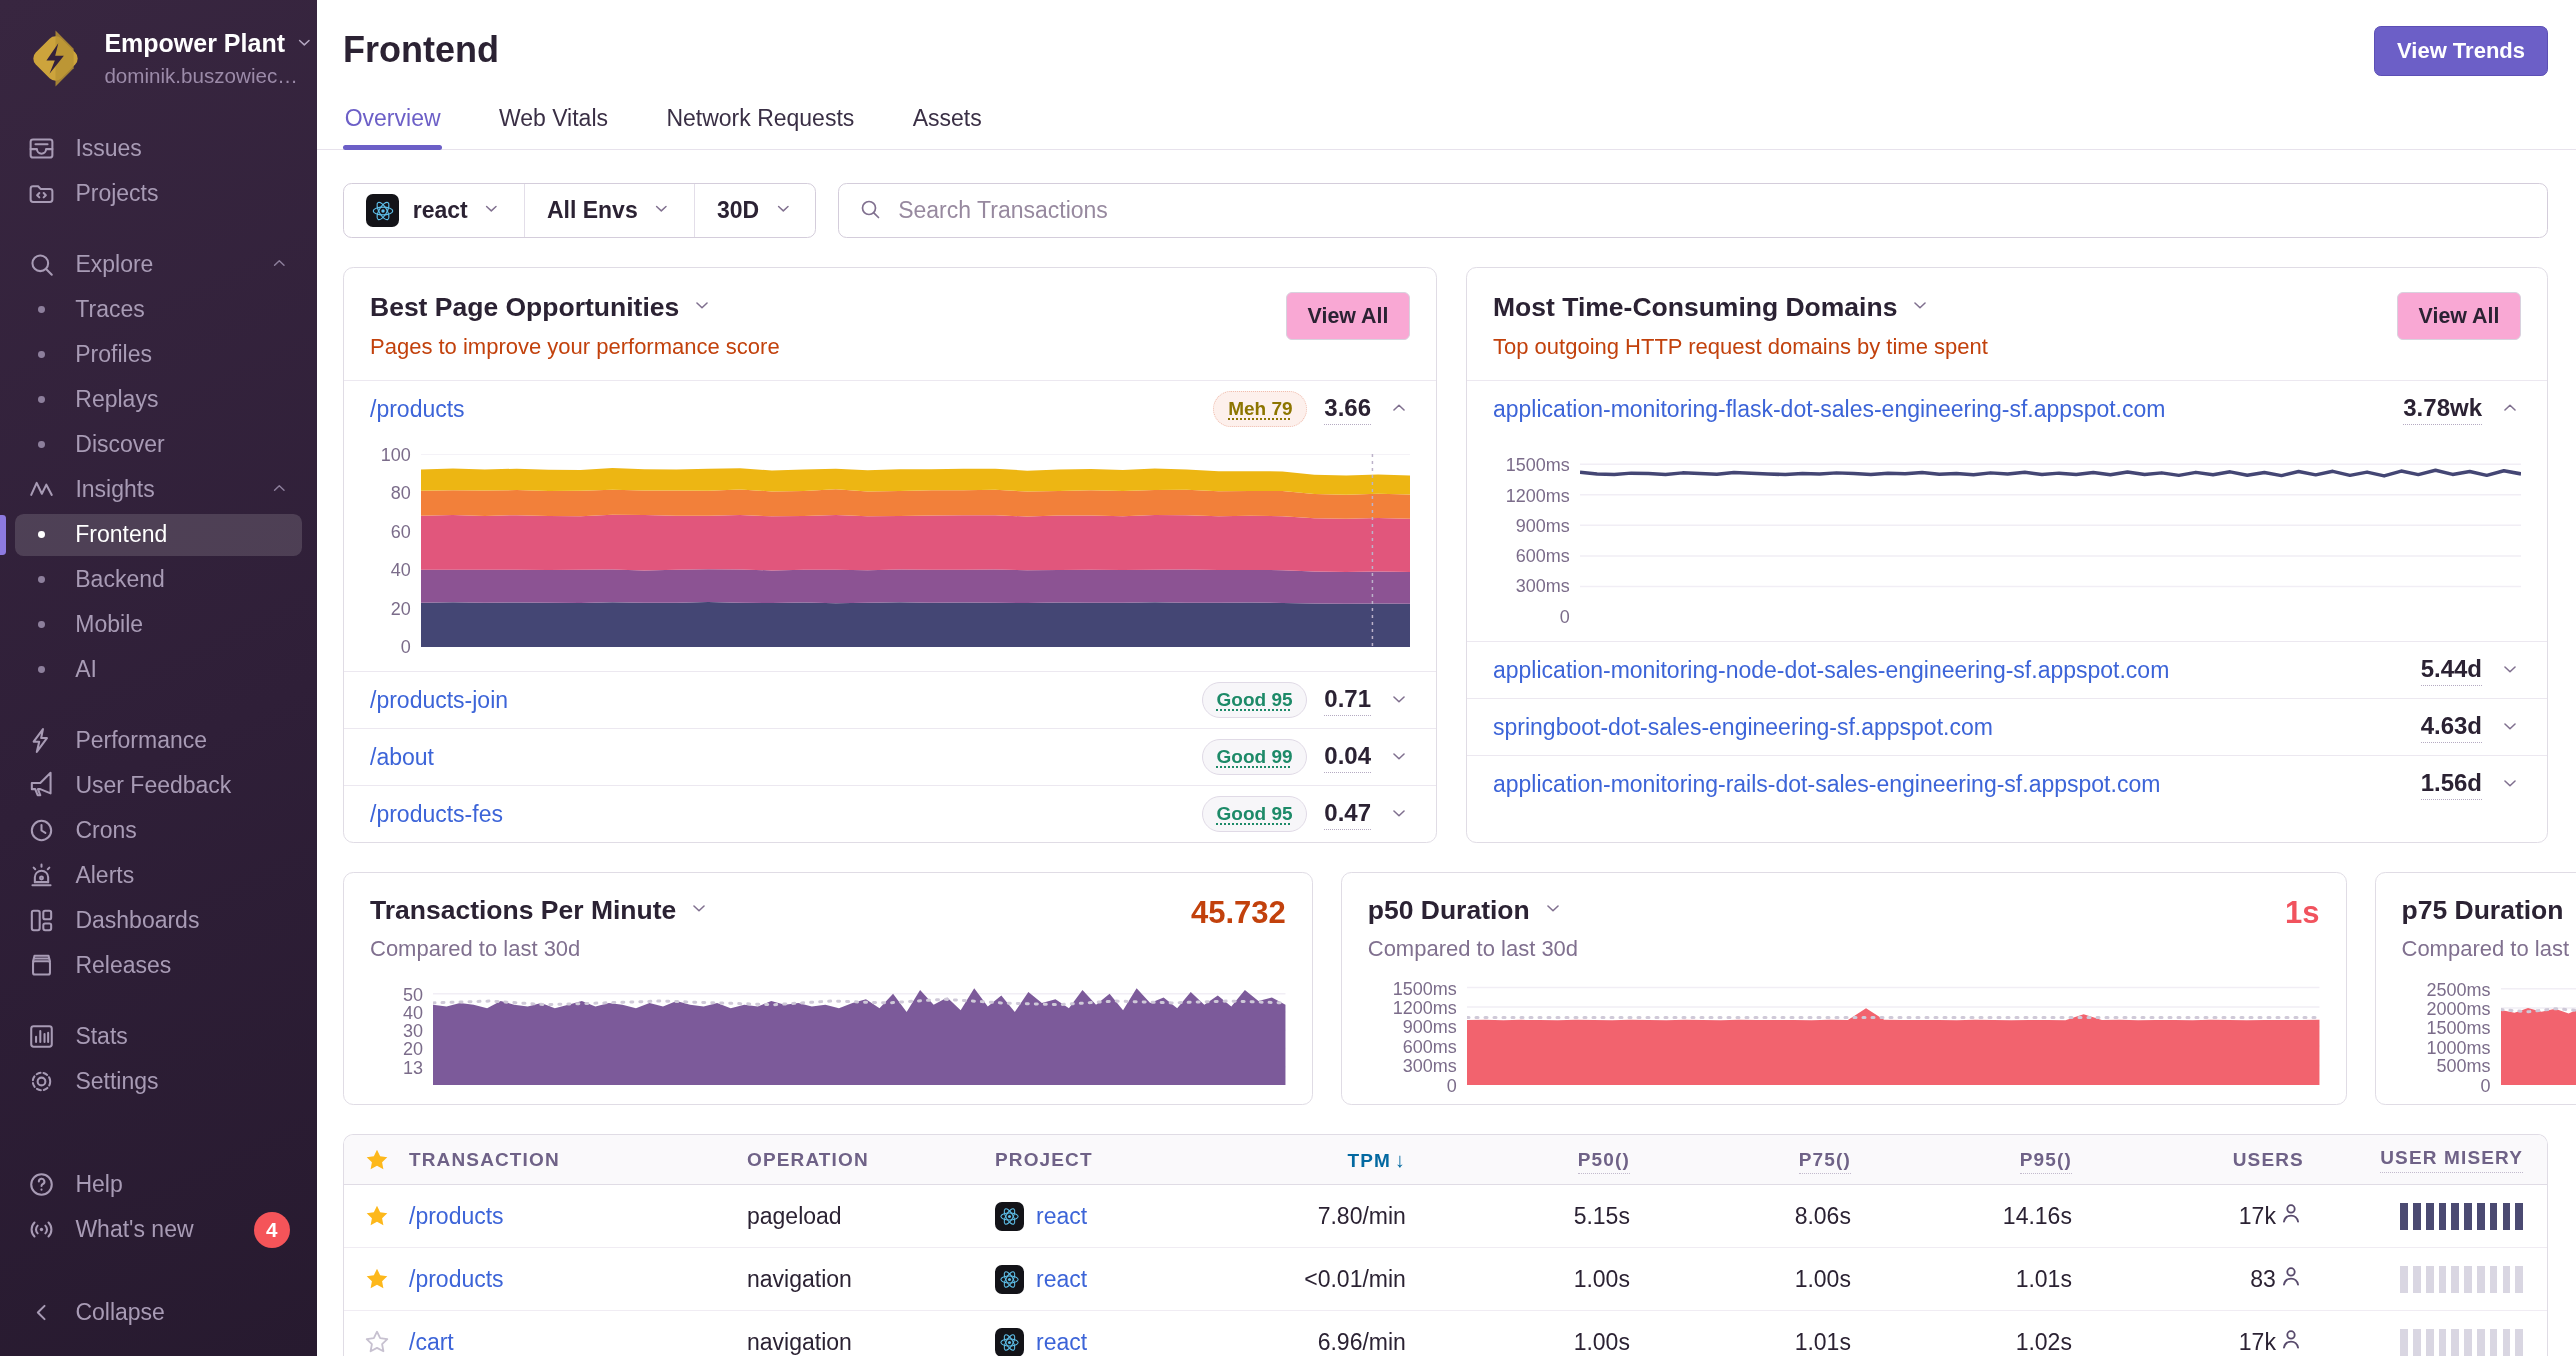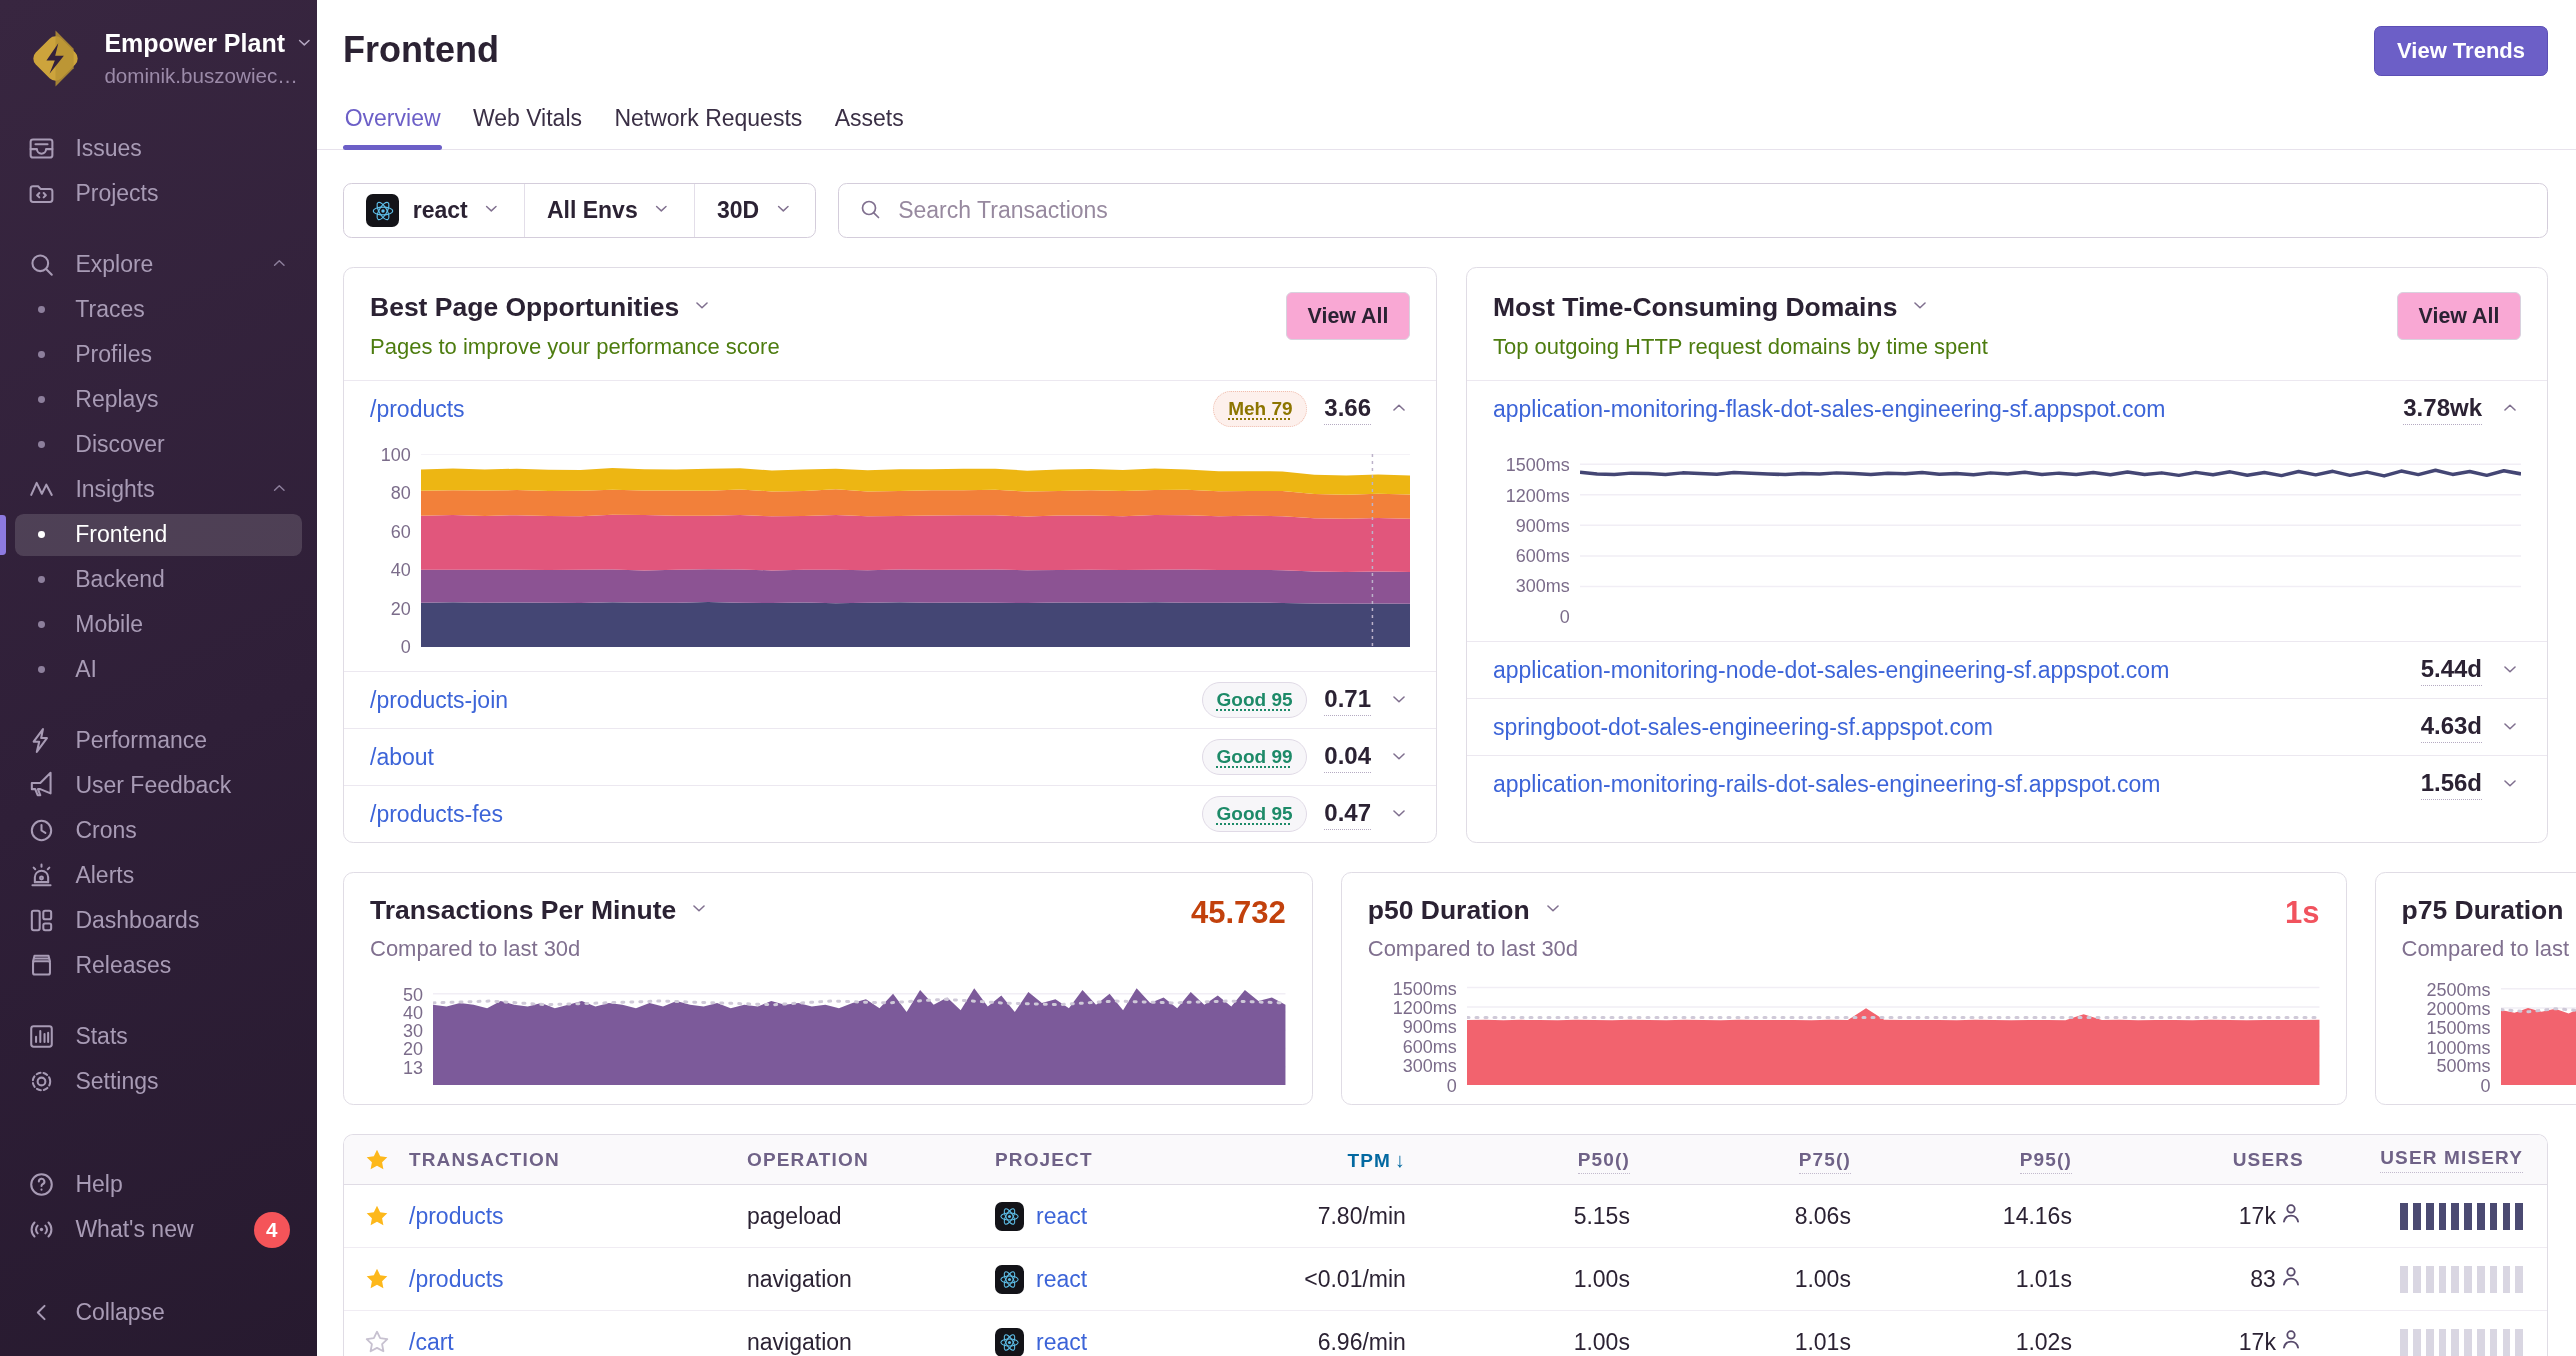--- a/index.html
+++ b/index.html
@@ -36,21 +36,21 @@
   .nch svg { width:20.6px; height:20.6px; color:#8d7f9c; }
   .nbadge { margin-left:auto; background:#f55459; color:#fff; border-radius:50%; width:36px; height:36px; display:flex; align-items:center; justify-content:center; font-size:20.6px; font-weight:600; }
   #nav-footer { margin-top:auto; }
   #nav-footer .collapse-row { margin-top:38px; }
 
   
   .main { flex:1; display:flex; flex-direction:column; min-width:0; }
   .topbar { display:flex; justify-content:space-between; align-items:flex-start; padding:26px 28px 0 26px; }
   h1 { margin:3.4px 0 0; font-size:36px; font-weight:700; color:#2b2233; }
   .btn-primary { background:#6C5FC7; color:#fff; border:0.9px solid #5c4fb5; border-radius:6.9px; height:50px; padding:0 22px; font-size:22px; font-weight:600; font-family:inherit; cursor:pointer; }
-  .tabs { display:flex; gap:29px; padding:0 26px; margin-top:19px; border-bottom:0.9px solid #e7e2ec; }
+  .tabs { display:flex; gap:55px; padding:0 26px; margin-top:19px; border-bottom:0.9px solid #e7e2ec; }
   .tab { position:relative; font-size:23px; color:#3a2f45; padding:10.3px 1.7px 17px; cursor:pointer; white-space:nowrap; }
   .tab.active { color:#6C5FC7; }
   .tab.active::after { content:''; position:absolute; left:0; right:0; bottom:-0.9px; height:5.1px; border-radius:3.4px; background:#6C5FC7; }
 
   .filters { display:flex; gap:22px; padding:33px 28px 0 26px; }
   .filter-group { display:flex; align-items:center; border:0.9px solid #d4cddb; border-radius:8.6px; background:#fff; height:55px; }
   .filter-item { display:flex; align-items:center; gap:13.7px; padding:0 22px; font-size:23px; font-weight:600; color:#2b2233; border-right:0.9px solid #e3dee9; height:100%; cursor:pointer; }
   .filter-item:last-child { border-right:none; }
   .filter-item .chev svg { width:20.6px; height:20.6px; color:#80708f; }
   .proj-ic { width:33px; height:33px; border-radius:6.9px; background:#131318; display:flex; align-items:center; justify-content:center; flex:0 0 33px; }
@@ -63,21 +63,21 @@
   .search input::placeholder { color:#97899f; }
 
   .content { padding:29px 28px 0 26px; }
   .row1 { display:flex; gap:29px; }
   .panel { background:#fff; border:0.9px solid #e0dce5; border-radius:10.3px; overflow:hidden; }
   .panel.bp { flex:0 0 1094px; }
   .panel.dm { flex:1; }
   .panel-head { display:flex; justify-content:space-between; align-items:flex-start; padding:24px 26px 20.6px; }
   .panel-title { font-size:26.5px; font-weight:700; color:#2b2233; display:flex; align-items:center; gap:12px; }
   .panel-title .chev svg { width:22px; height:22px; color:#80708f; }
-  .panel-sub { font-size:22px; color:#4d7c0f; margin-top:10.3px; }
+  .panel-sub { font-size:22px; color:#c2410c; margin-top:10.3px; }
   .btn-sec { border:0.9px solid #d8d2de; background:#f9a8d4; border-radius:6px; height:48px; padding:0 20.6px; font-size:21.4px; font-weight:600; color:#2b2233; font-family:inherit; cursor:pointer; }
   .prow { display:flex; justify-content:space-between; align-items:center; height:57px; padding:0 26px; border-top:0.9px solid #ece8f0; }
   .plink { color:#3c64d8; font-size:23px; text-decoration:none; cursor:pointer; overflow:hidden; text-overflow:ellipsis; white-space:nowrap; }
   .pright { display:flex; align-items:center; gap:17px; flex:0 0 auto; margin-left:17px; }
   .badge { font-size:19px; font-weight:600; border-radius:856px; padding:6px 13.7px; white-space:nowrap; text-decoration:underline dotted; text-underline-offset:3.4px; }
   .badge.meh { background:#fdf0ec; border:1.7px dotted #f0bdae; color:#8d7500; }
   .badge.good { background:#f7f6f9; border:0.9px solid #e0dae6; color:#1d8a68; }
   .pval { font-size:24px; font-weight:600; color:#2b2233; border-bottom:1.7px dotted #b5abc2; padding-bottom:1.7px; }
   .rowchev svg { width:22px; height:22px; color:#80708f; }
   .chartwrap { display:flex; align-items:flex-end; gap:10.3px; padding:17px 26px 24px 13.7px; }

